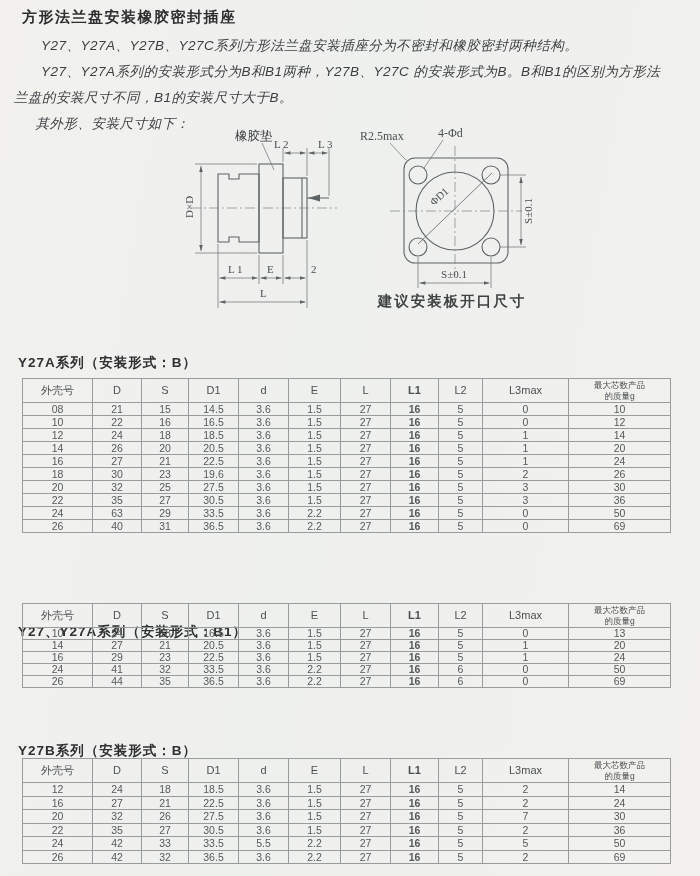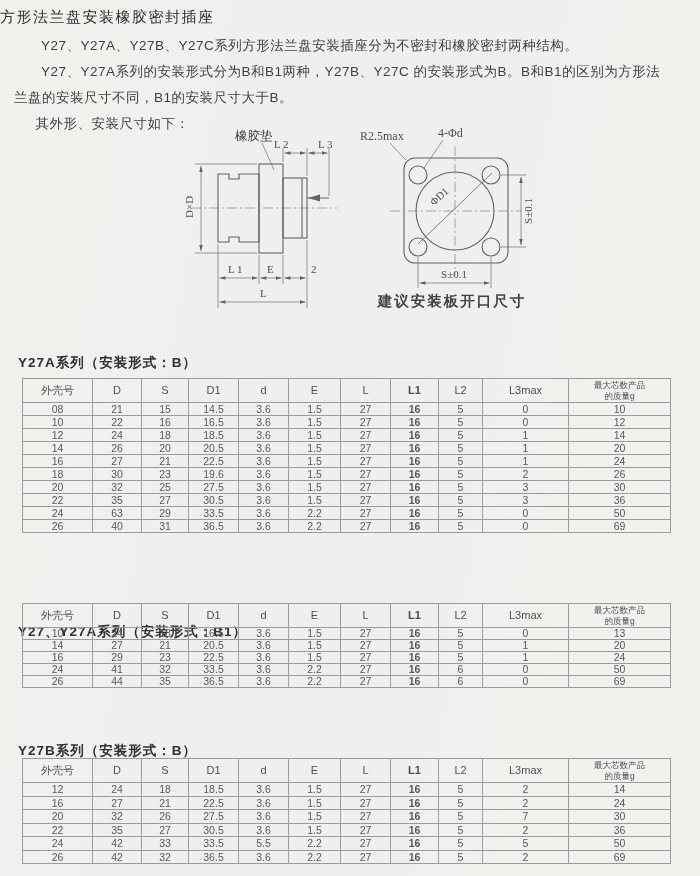--- a/index.html
+++ b/index.html
@@ -7,24 +7,24 @@
   body {
     font-family:"Liberation Sans","DejaVu Sans",sans-serif;
     background:#e9eae8;
   }
   .page {
     position:relative; width:700px; height:876px; overflow:hidden;
     background:linear-gradient(100deg,#f2f1ee 0%,#eef0ee 45%,#f2f1ed 100%);
     color:#3d4042;
   }
   .title {
-    position:absolute; top:8px; left:0;
-    font-size:15px; font-weight:normal; letter-spacing:1.5px; color:#2c2e2f;
-  }
-  .paras { position:absolute; top:33px; left:14px; width:660px; }
+    position:absolute; top:8px; left:22px;
+    font-size:15px; font-weight:bold; letter-spacing:1.5px; color:#2c2e2f;
+  }
+  .paras { position:absolute; top:33px; left:14px; width:660px;font-style:italic; }
   .paras p { font-size:13.5px; line-height:26px; text-indent:2em; color:#3c3f41; letter-spacing:0.5px; }
   .paras p.short { text-indent:1.6em; }
   .figures { position:absolute; top:126px; left:0; width:700px; height:228px;margin-left:11px; }
   svg text { font-family:"Liberation Serif","DejaVu Serif",serif; fill:#4a4e4f; }
   svg text.cjk { font-family:"Liberation Sans","DejaVu Sans",sans-serif; fill:#3f4243; }
   .tbl-heading {
     position:absolute; left:18px;
     font-size:13.5px; font-weight:bold; color:#2e3031; letter-spacing:1px;
   }
   table.spec {

